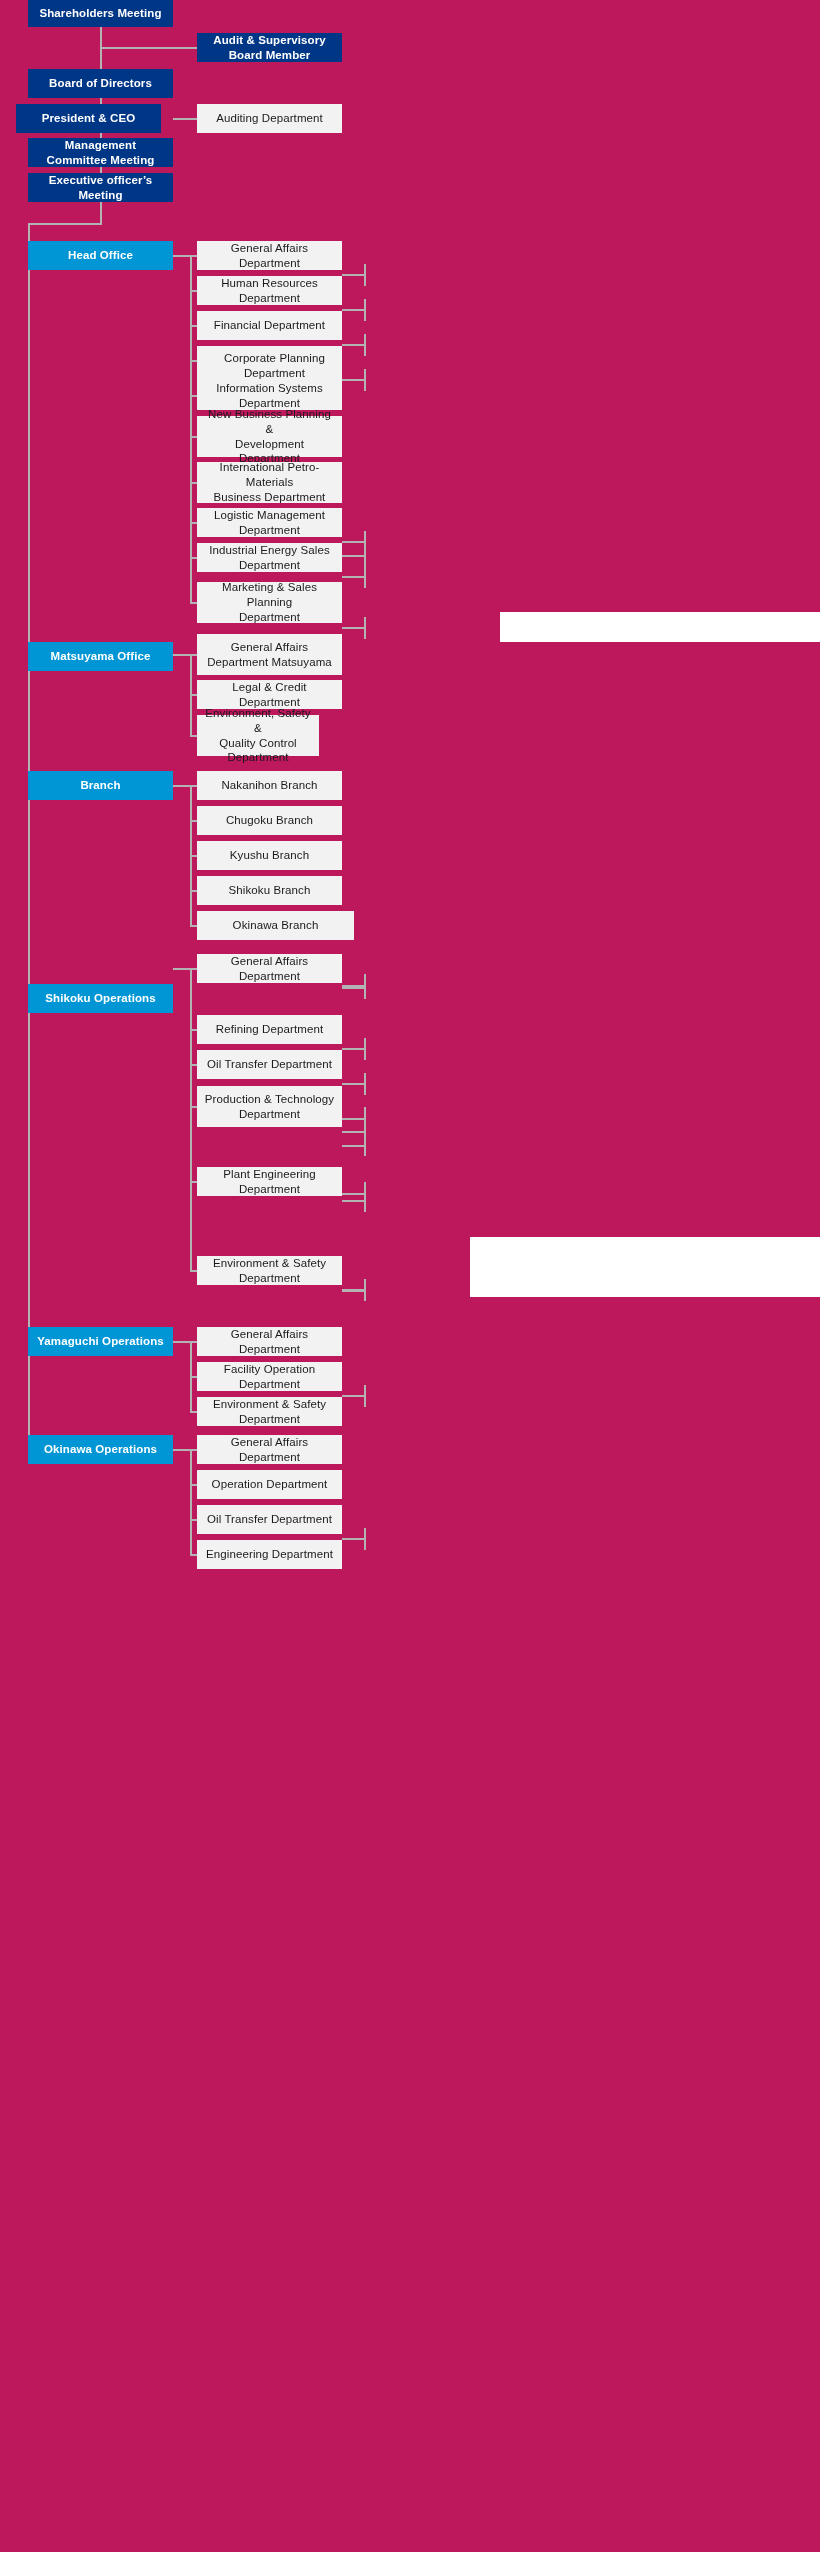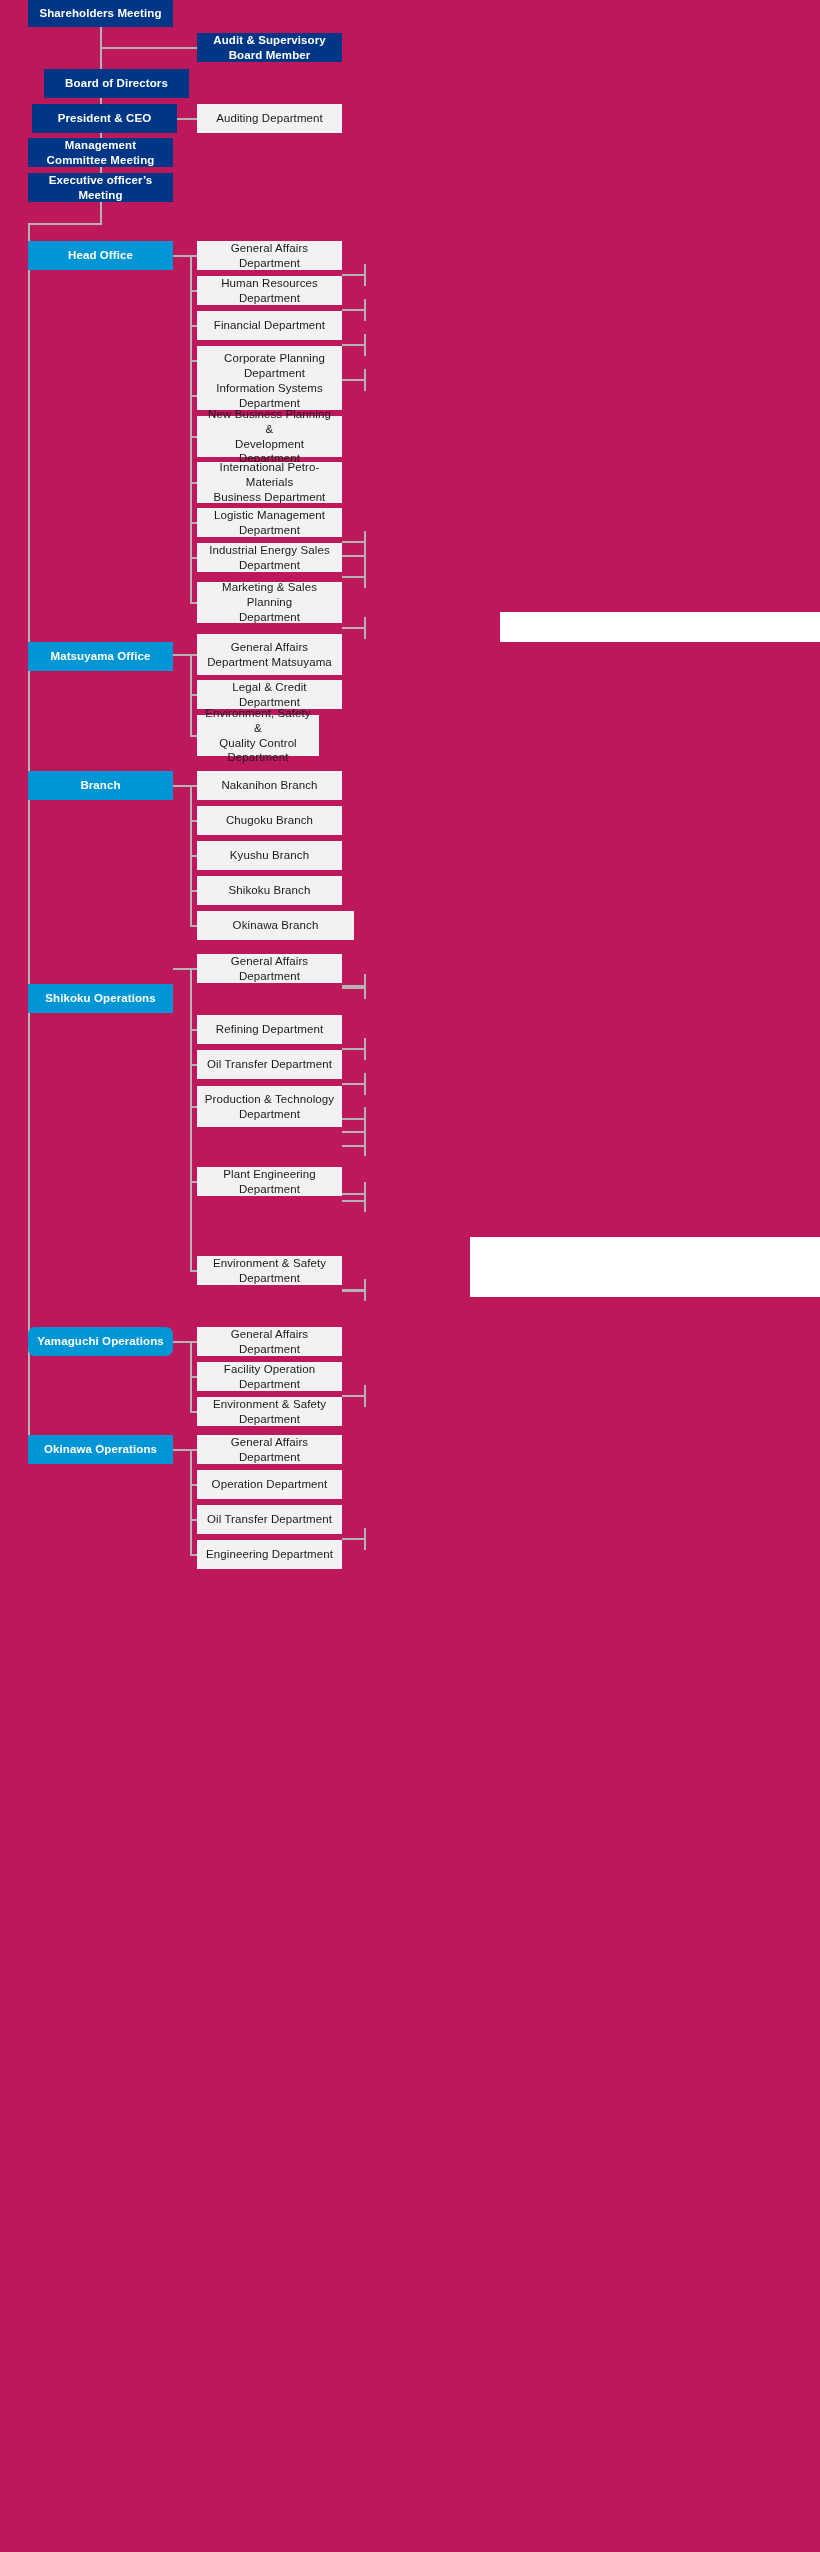--- a/index.html
+++ b/index.html
@@ -75,24 +75,24 @@
     <div class="ln v" style="left: 100px; top: 133px; height: 6px;"></div>
     <div class="ln v" style="left: 100px; top: 167px; height: 7px;"></div>
     <div class="ln v" style="left: 100px; top: 202px; height: 22px;"></div>
     <div class="ln h" style="left: 28px; top: 223px; width: 74px;"></div>
     <div class="node navy" style="left: 28px; top: 0px; width: 145px; height: 27px;">
       <span>Shareholders Meeting</span>
     </div>
     <div class="node navy" style="left: 197px; top: 33px; width: 145px; height: 29px;">
       <span>Audit &amp; Supervisory Board Member</span>
     </div>
-    <div class="node navy" style="left: 28px; top: 69px; width: 145px; height: 29px; margin-left: 16px;">
+    <div class="node navy" style="left: 28px; top: 69px; width: 145px; height: 29px;">
       <span>Board of Directors</span>
     </div>
-    <div class="node navy" style="left: 32px; top: 104px; width: 145px; height: 29px;">
+    <div class="node navy" style="left: 16px; top: 104px; width: 145px; height: 29px;">
       <span>President &amp; CEO</span>
     </div>
     <div class="node grey" style="left: 197px; top: 104px; width: 145px; height: 29px;">
       <span>Auditing Department</span>
     </div>
     <div class="node navy" style="left: 28px; top: 138px; width: 145px; height: 29px;">
       <span>Management Committee Meeting</span>
     </div>
     <div class="node navy" style="left: 28px; top: 173px; width: 145px; height: 29px;">
       <span>Executive officer’s Meeting</span>
@@ -237,21 +237,21 @@
       <span>Plant Engineering Department</span>
     </div>
     <div class="ln h" style="left: 342px; top: 1200px; width: 22px;"></div>
     <div class="ln v" style="left: 364px; top: 1190px; height: 22px;"></div>
     <div class="ln h" style="left: 190px; top: 1270px; width: 7px;"></div>
     <div class="node grey" style="left: 197px; top: 1256px; width: 145px; height: 29px;">
       <span>Environment &amp; Safety Department</span>
     </div>
     <div class="ln h" style="left: 342px; top: 1289px; width: 22px;"></div>
     <div class="ln v" style="left: 364px; top: 1279px; height: 22px;"></div>
-    <div class="node cyan" style="left: 28px; top: 1327px; width: 145px; height: 29px; border-radius: 7px;">
+    <div class="node cyan" style="left: 28px; top: 1327px; width: 145px; height: 29px;">
       <span>Yamaguchi Operations</span>
     </div>
     <div class="ln h" style="left: 28px; top: 1341px; width: 0px;"></div>
     <div class="ln h" style="left: 173px; top: 1341px; width: 19px;"></div>
     <div class="ln v" style="left: 190px; top: 1341px; height: 70px;"></div>
     <div class="ln h" style="left: 190px; top: 1341px; width: 7px;"></div>
     <div class="node grey" style="left: 197px; top: 1327px; width: 145px; height: 29px;">
       <span>General Affairs Department</span>
     </div>
     <div class="ln h" style="left: 190px; top: 1376px; width: 7px;"></div>

